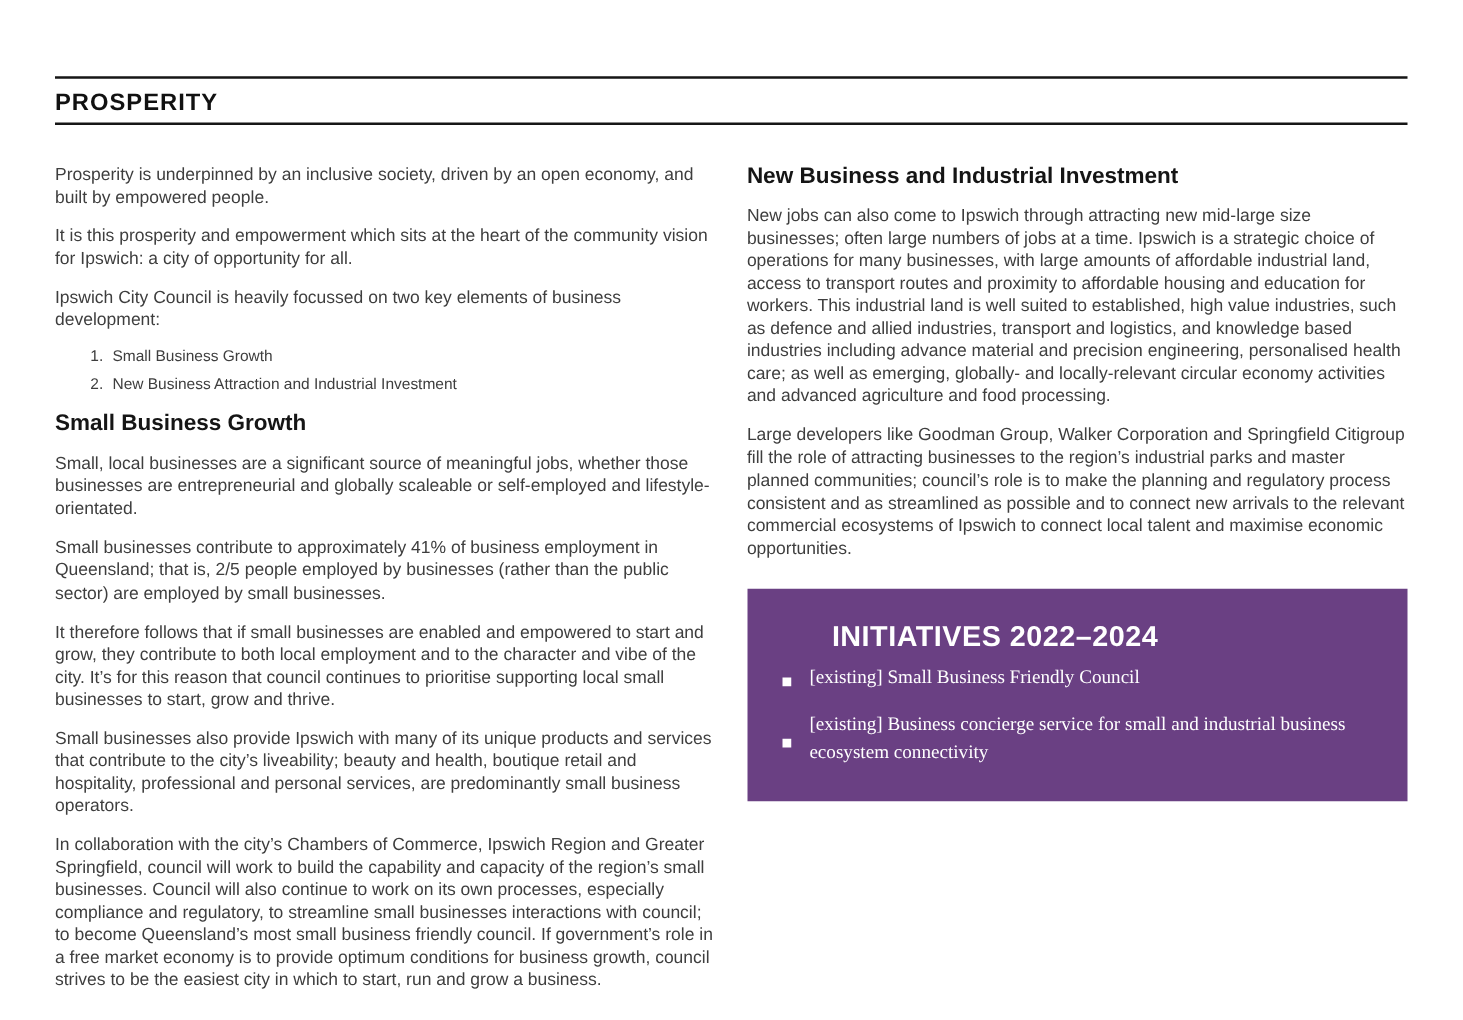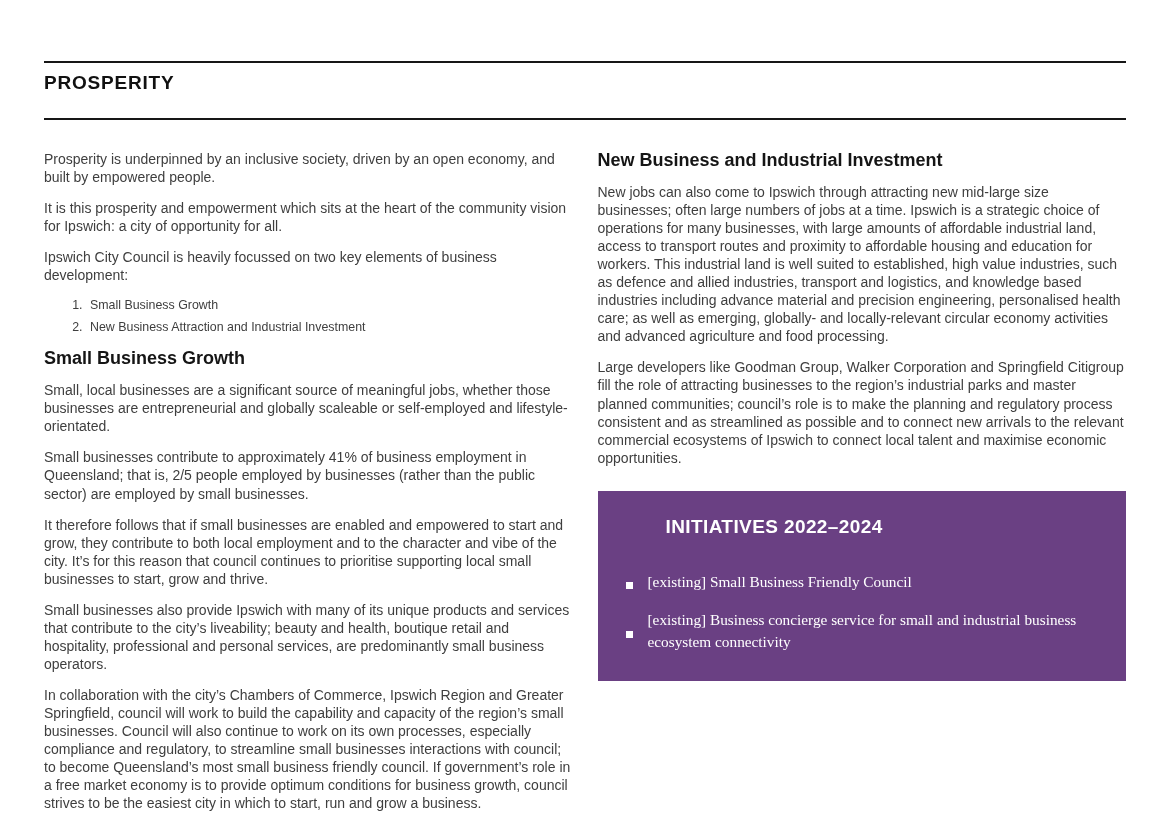--- a/index.html
+++ b/index.html
@@ -16,21 +16,21 @@
 
   
   .header { margin: 0 44px; }
   .rule-top { margin-top: 61px; height: 2px; background: #161616; }
   .page-title {
     font-size: 19px;
     font-weight: bold;
     color: #111111;
     letter-spacing: 0.8px;
     margin: 0;
-    padding: 9px 0 24px 0;
+    padding: 9px 0 4px 0;
   }
   .rule-bottom { height: 2px; background: #161616; }
 
   
   .columns {
     display: flex;
     margin: 30px 44px 0 44px;
     gap: 25px;
   }
   .col { flex: 1 1 0; min-width: 0; }
@@ -62,24 +62,24 @@
   }
 
   
   .initiatives-box {
     background: #6a4083;
     color: #ffffff;
     margin-top: 24px;
     padding: 25px 30px 12px 24px;
   }
   .initiatives-title {
-    font-size: 19px;
+    font-size: 23px;
     font-weight: bold;
     letter-spacing: 0.4px;
-    margin: 0 0 33px 0;
+    margin: 0 0 8px 0;
     padding-left: 44px;
   }
   ul.initiatives-list {
     list-style: none;
     margin: 0;
     padding: 0 0 0 4px;
   }
   ul.initiatives-list li {
     display: flex;
     align-items: center;

